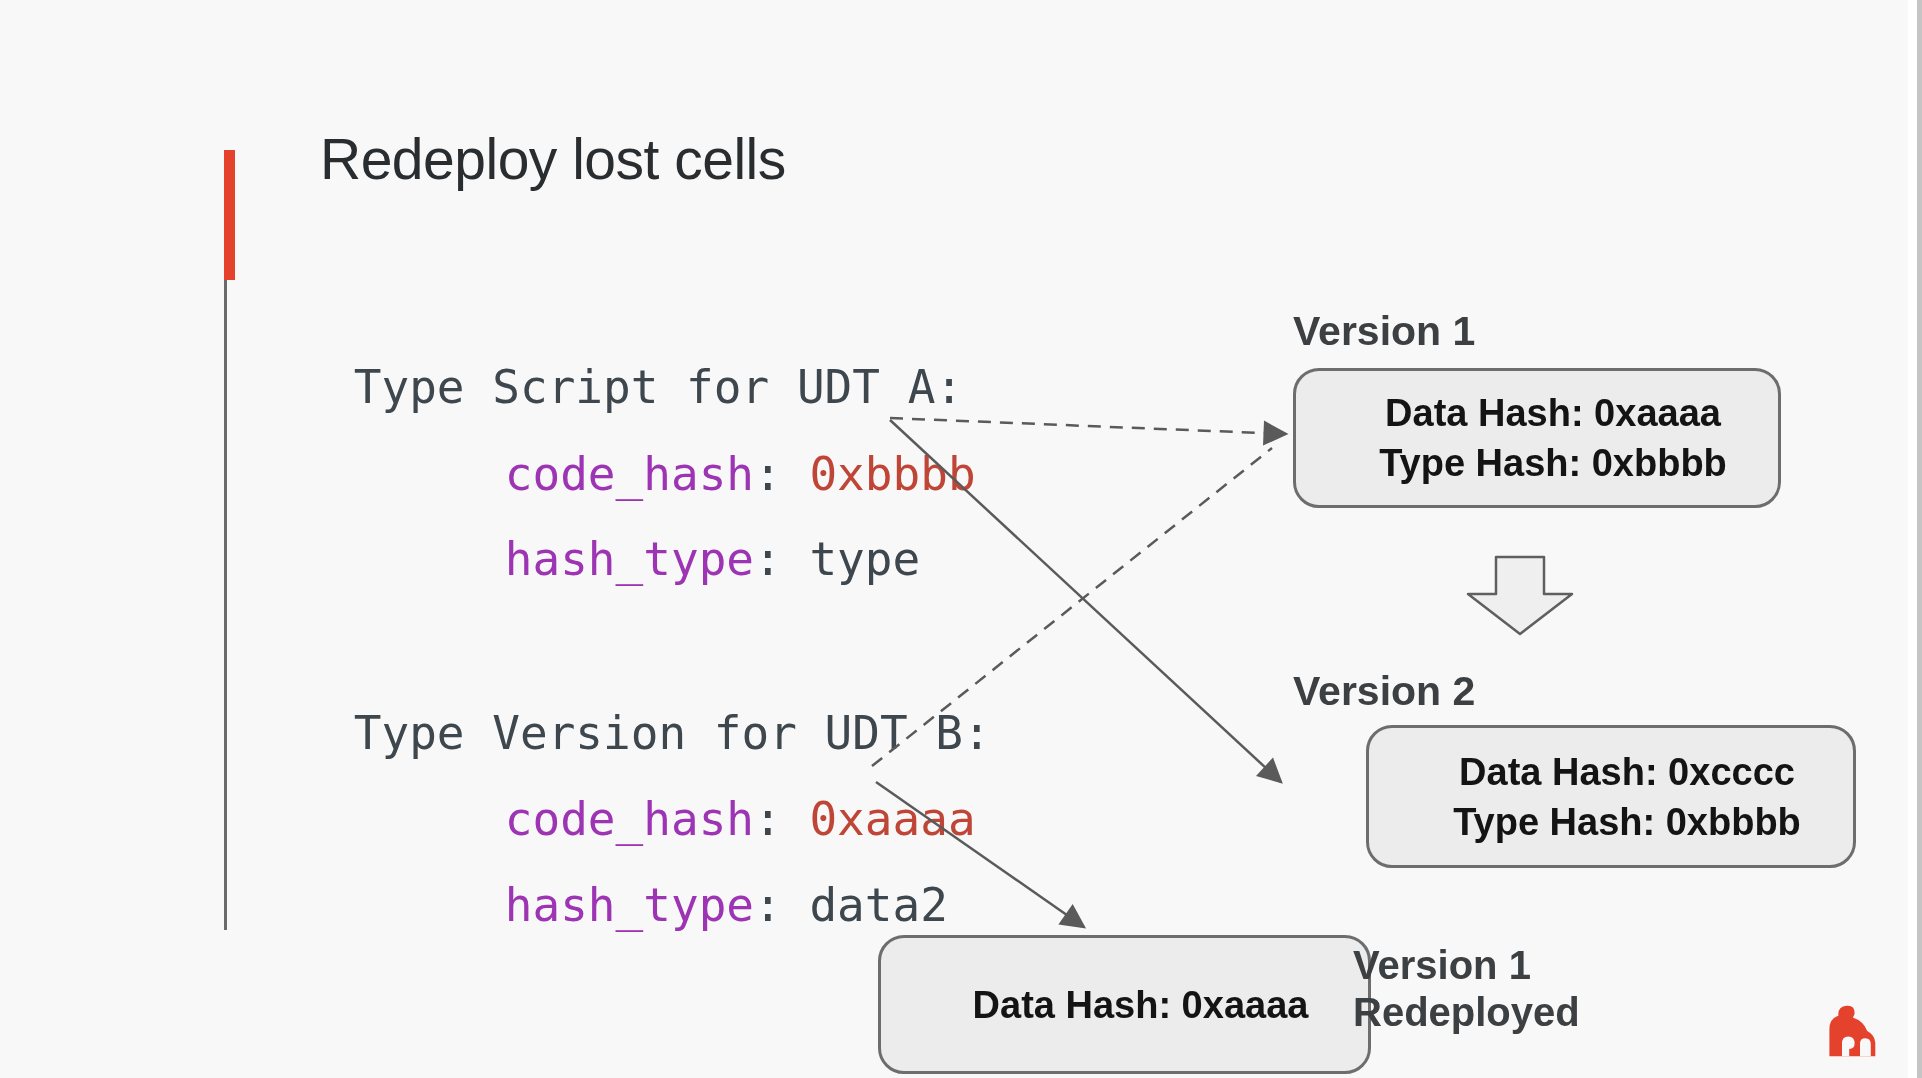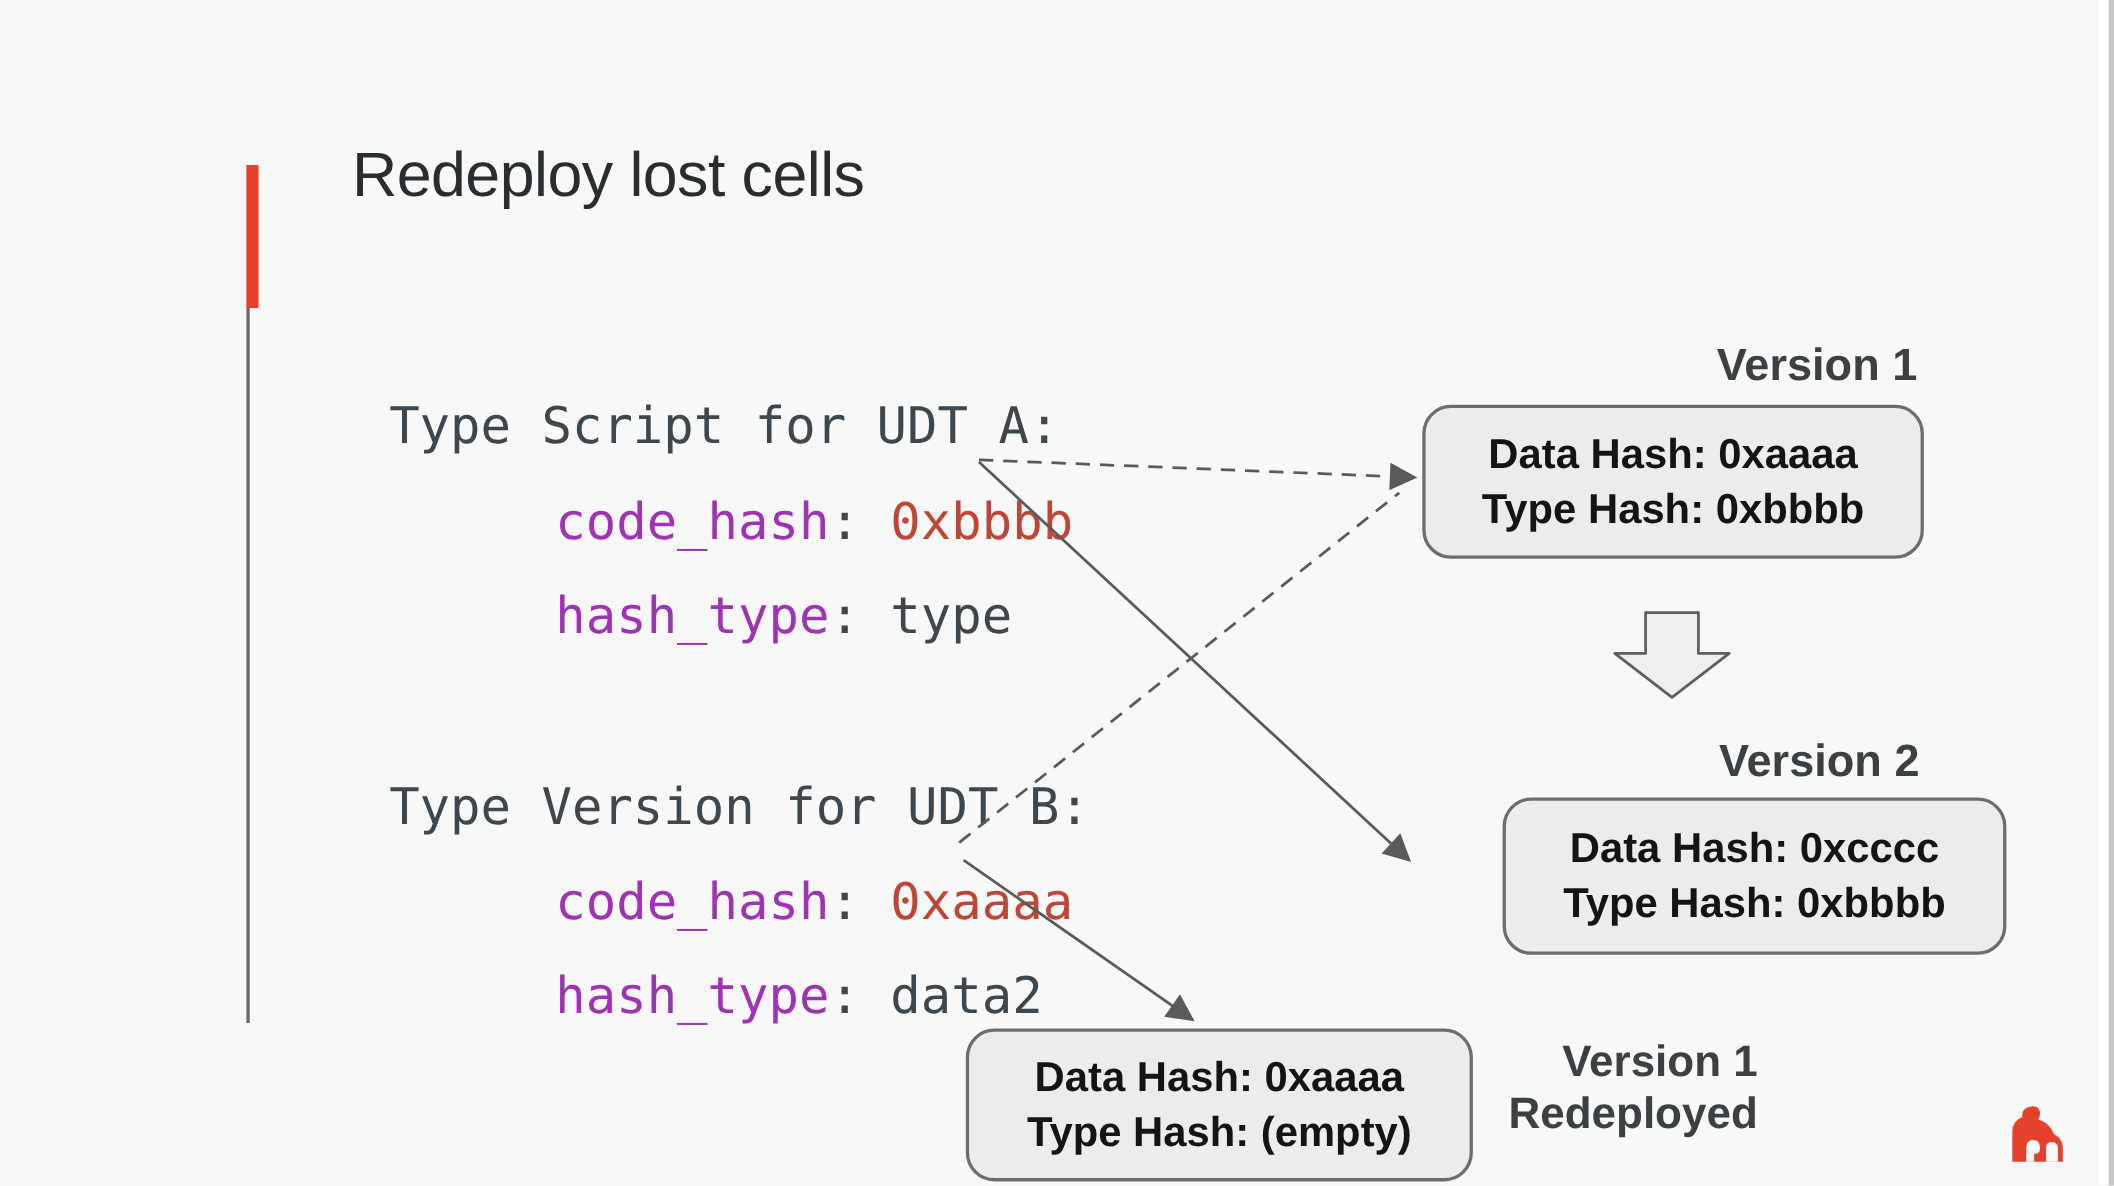--- a/index.html
+++ b/index.html
@@ -16,24 +16,24 @@
   .code-line{
     position:absolute;font-family:"DejaVu Sans Mono",monospace;font-size:46px;
     line-height:54px;color:#3e474d;white-space:pre;
   }
   .code-key{color:#9d34b3;margin-left:37px;}
   .code-hex{color:#bf4636;}
   .code-plain{color:#3e474d;}
   .hash-box{
     position:absolute;background:#ececec;border:3px solid #6d6d6d;border-radius:26px;
     display:flex;flex-direction:column;align-items:center;justify-content:center;
-    font-size:38px;font-weight:700;color:#141414;line-height:50px;text-align:center;
+    font-size:38px;font-weight:700;color:#141414;line-height:50px;text-align:center;padding-left:32px;
   }
   .version-label{
-    position:absolute;text-align:right;font-size:41px;font-weight:700;color:#3d4043;
+    position:absolute;text-align:left;font-size:41px;font-weight:700;color:#3d4043;
   }
   .arrow-layer{position:absolute;left:0;top:0;width:1922px;height:1078px;}
   .edge-strip{position:absolute;right:0;top:0;width:14px;height:1078px;background:#ffffff;border-right:5px solid #c5c5c5;box-sizing:border-box;}
   .logo{position:absolute;left:1824px;top:1002px;width:54px;height:58px;}
 </style>
 </head>
 <body>
 
 <div class="canvas">
 
@@ -81,21 +81,20 @@
   </div>
 
   <div class="version-label" style="left:1293px;top:668px;width:452px">Version 2</div>
   <div class="hash-box" style="left:1366px;top:725px;width:452px;height:137px">
     <div>Data Hash: 0xcccc</div>
     <div>Type Hash: 0xbbbb</div>
   </div>
 
   <div class="hash-box" style="left:878px;top:935px;width:455px;height:133px">
     <div>Data Hash: 0xaaaa</div>
-    <div>Type Hash: (empty)</div>
   </div>
   <div class="version-label" style="left:1353px;top:942px;width:245px;font-size:40px;line-height:47px">
     <div>Version 1</div>
     <div>Redeployed</div>
   </div>
 
   <svg class="logo" viewBox="0 0 60 64">
     <path d="M6,60 V30 Q6,18 16,15 Q15,5 25,4 Q34,3 34,12 Q34,15 32,17 Q44,21 48,32 Q56,36 57,45 V60 Z" fill="#e5422e"></path>
     <path d="M20,60 V46 Q20,38 27,38 Q34,38 34,46 Q34,52 28,52 L28,60 Z" fill="#f8f8f8"></path>
     <path d="M40,60 V46 Q40,40 46,40 Q52,40 52,47 L52,60 Z" fill="#f8f8f8"></path>

